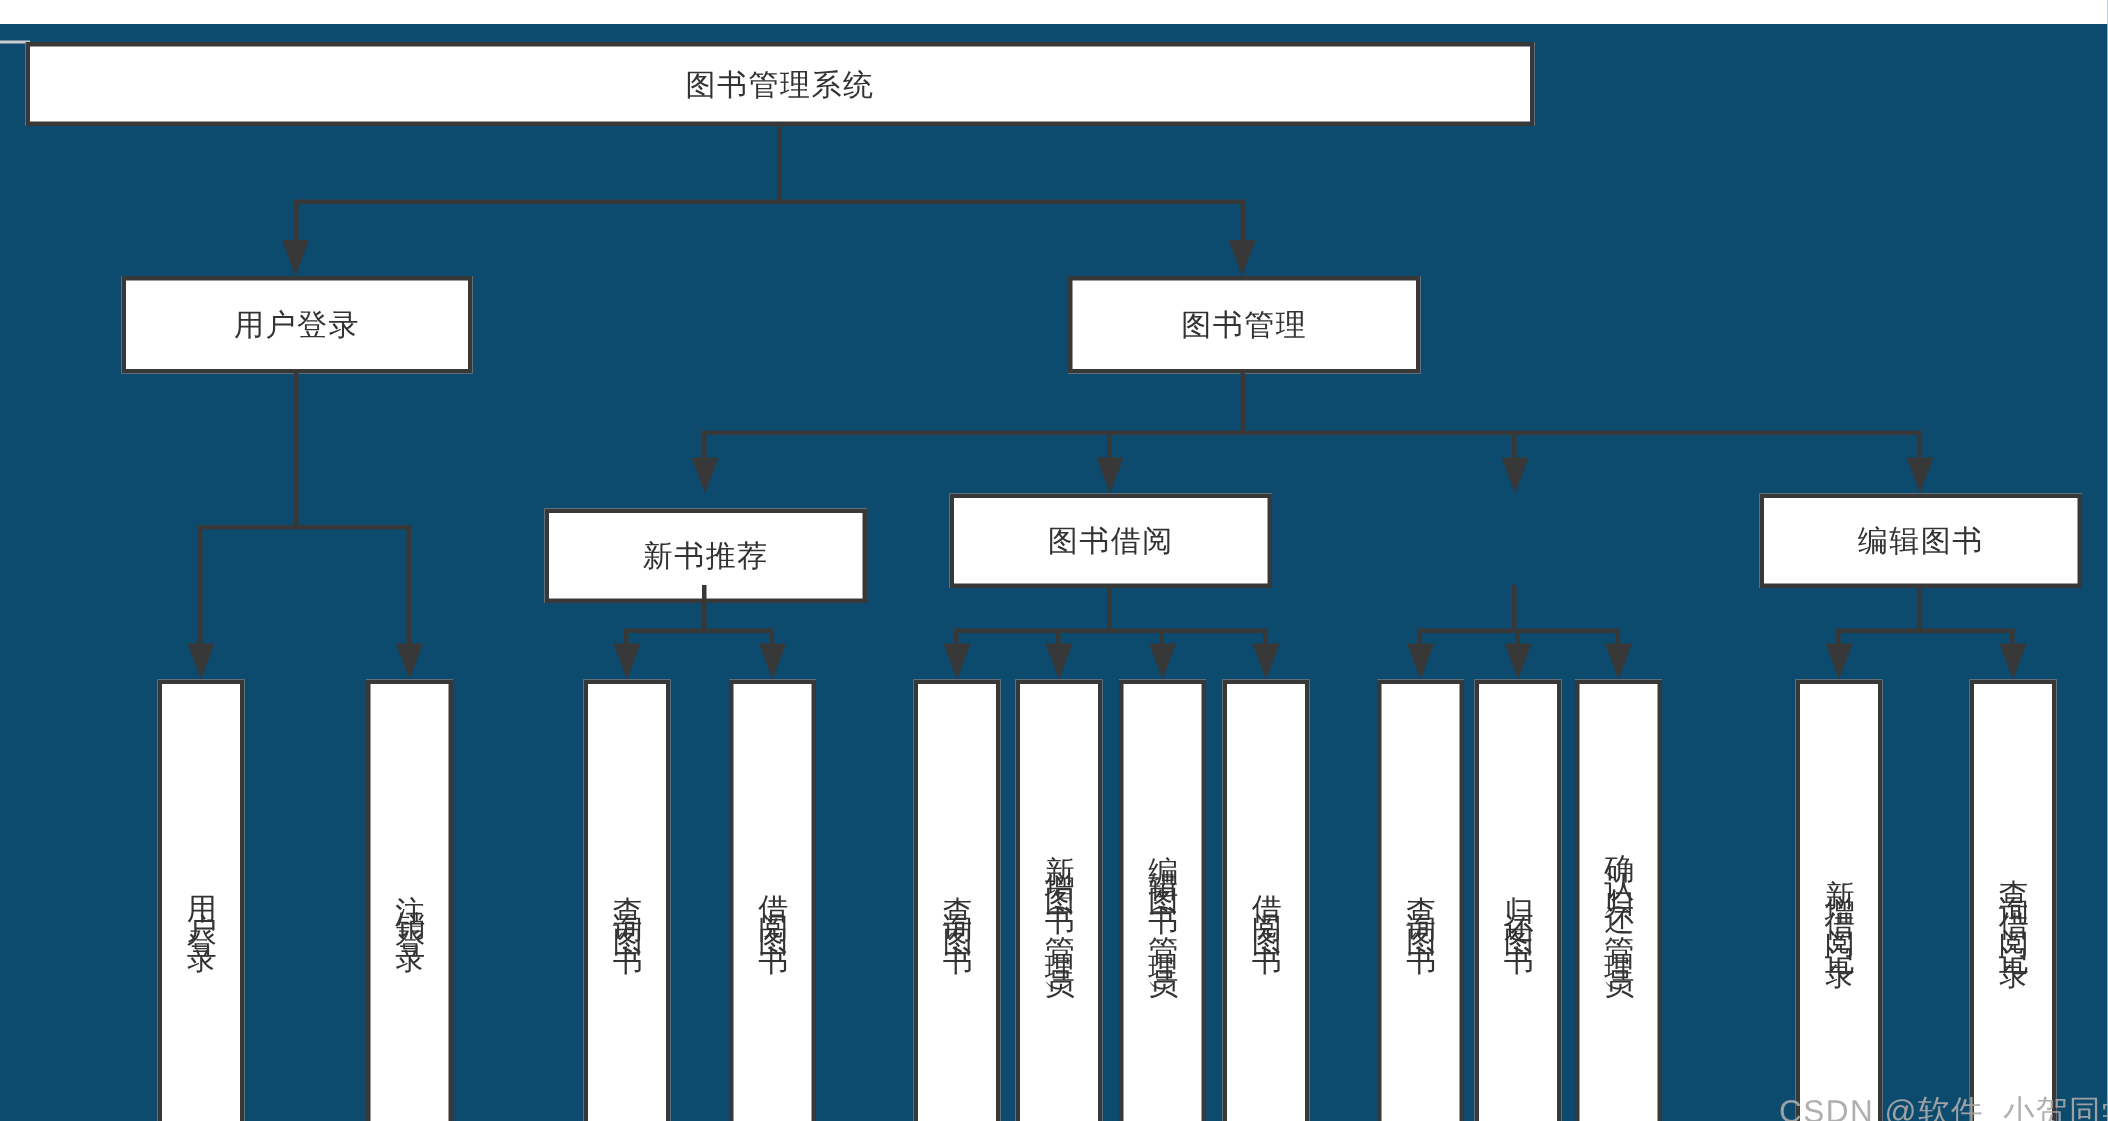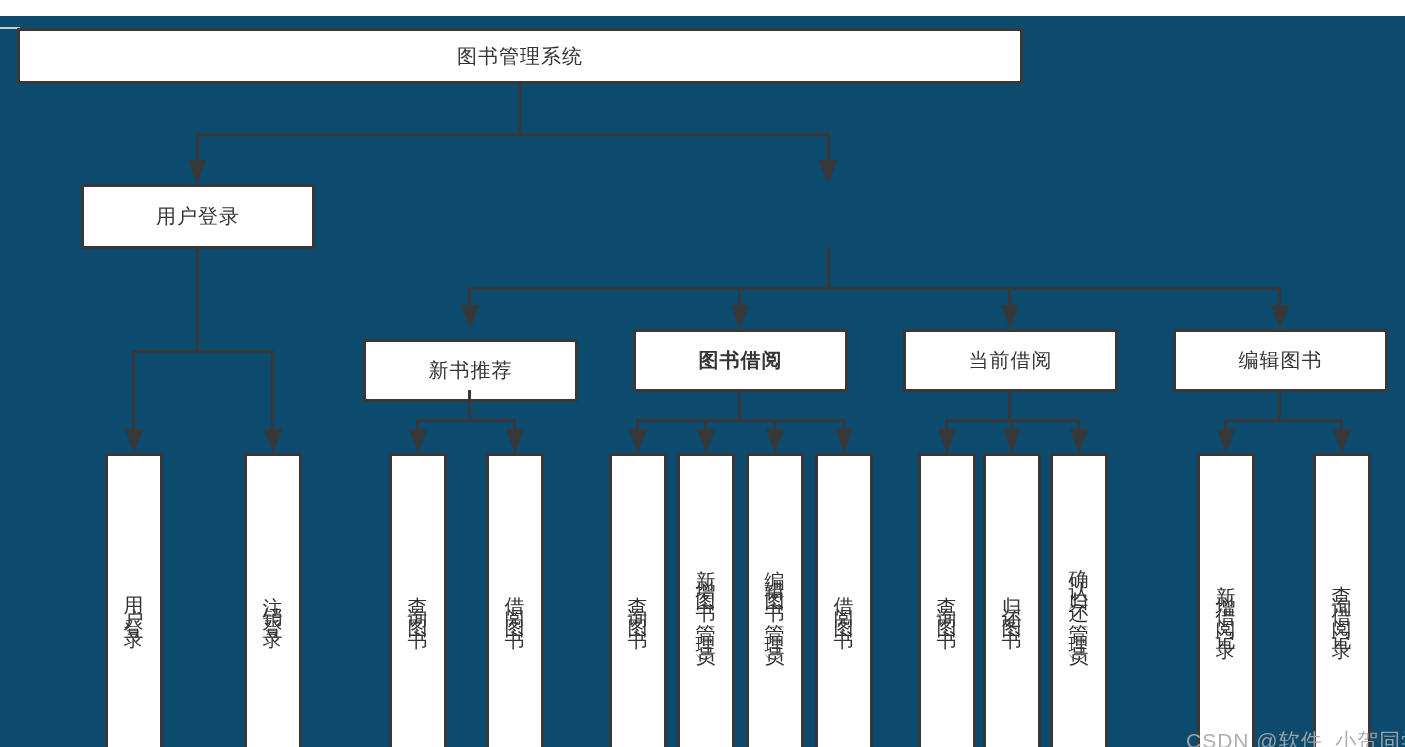--- a/index.html
+++ b/index.html
@@ -101,20 +101,23 @@
 
   <div class="v" style="left:518px; top:66px; height:52px;"></div>
   <div class="h" style="left:196px; top:117px; width:634px;"></div>
   <div class="v" style="left:196px; top:118px; height:28px;"></div>
   <div class="ah" style="left:188px; top:144px;"></div>
   <div class="v" style="left:827px; top:118px; height:28px;"></div>
   <div class="ah" style="left:819px; top:144px;"></div>
 
   <div class="box" style="left:81px; top:168px; width:234px; height:65px;">
     <span>用户登录</span>
+  </div>
+  <div class="box" style="left:712px; top:168px; width:235px; height:65px;">
+    <span>图书管理</span>
   </div>
 
   <div class="v" style="left:196px; top:231px; height:104px;"></div>
   <div class="h" style="left:132px; top:334px; width:142px;"></div>
   <div class="v" style="left:132px; top:335px; height:80px;"></div>
   <div class="ah" style="left:125px; top:413px;"></div>
   <div class="v" style="left:271px; top:335px; height:80px;"></div>
   <div class="ah" style="left:264px; top:413px;"></div>
 
   <div class="v" style="left:827px; top:231px; height:41px;"></div>
@@ -124,25 +127,22 @@
   <div class="v" style="left:738px; top:272px; height:19px;"></div>
   <div class="ah" style="left:731px; top:289px;"></div>
   <div class="v" style="left:1008px; top:272px; height:19px;"></div>
   <div class="ah" style="left:1001px; top:289px;"></div>
   <div class="v" style="left:1278px; top:272px; height:19px;"></div>
   <div class="ah" style="left:1271px; top:289px;"></div>
 
   <div class="box" style="left:363px; top:323px; width:215px; height:63px;">
     <span>新书推荐</span>
   </div>
-  <div class="box" style="left:633px; top:313px; width:215px; height:63px;font-weight:bold;">
+  <div class="box" style="left:633px; top:313px; width:215px; height:63px;">
     <span>图书借阅</span>
-  </div>
-  <div class="box" style="left:903px; top:313px; width:215px; height:63px;">
-    <span>当前借阅</span>
   </div>
   <div class="box" style="left:1173px; top:313px; width:215px; height:63px;">
     <span>编辑图书</span>
   </div>
 
   <div class="v" style="left:468px; top:374px; height:30px;"></div>
   <div class="h" style="left:416px; top:403px; width:100px;"></div>
   <div class="v" style="left:416px; top:404px; height:11px;"></div>
   <div class="ah" style="left:409px; top:413px;"></div>
   <div class="v" style="left:513px; top:404px; height:11px;"></div>

